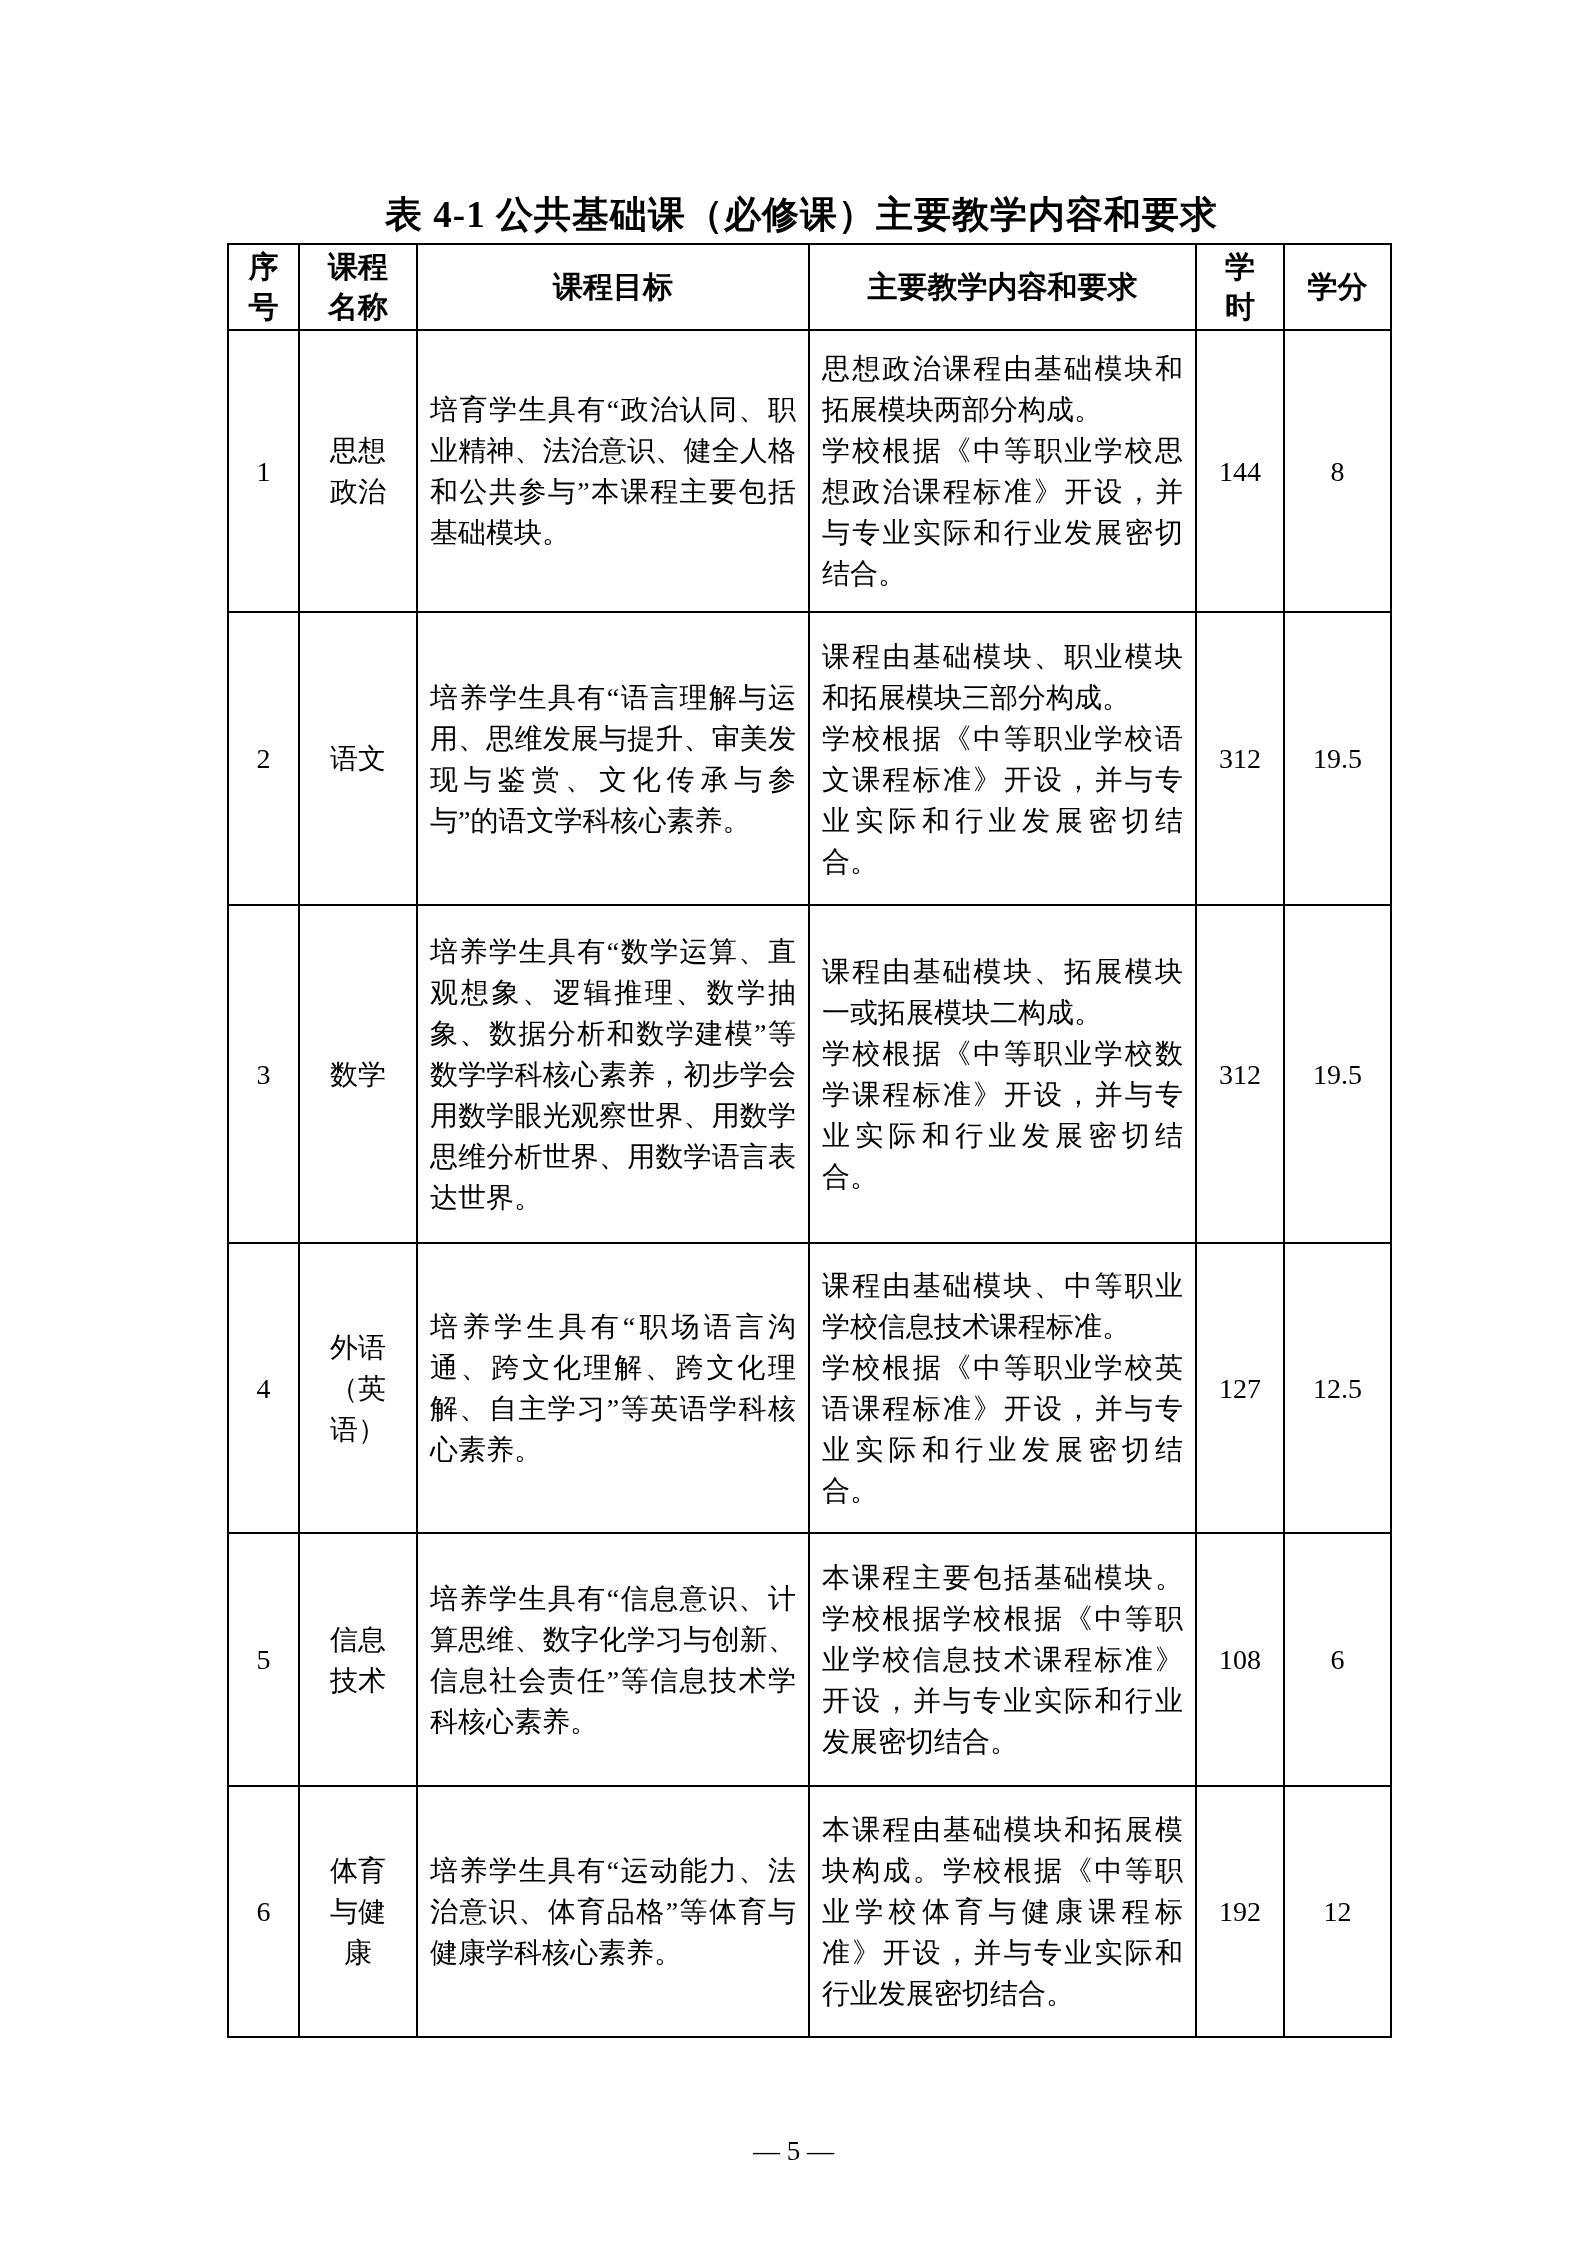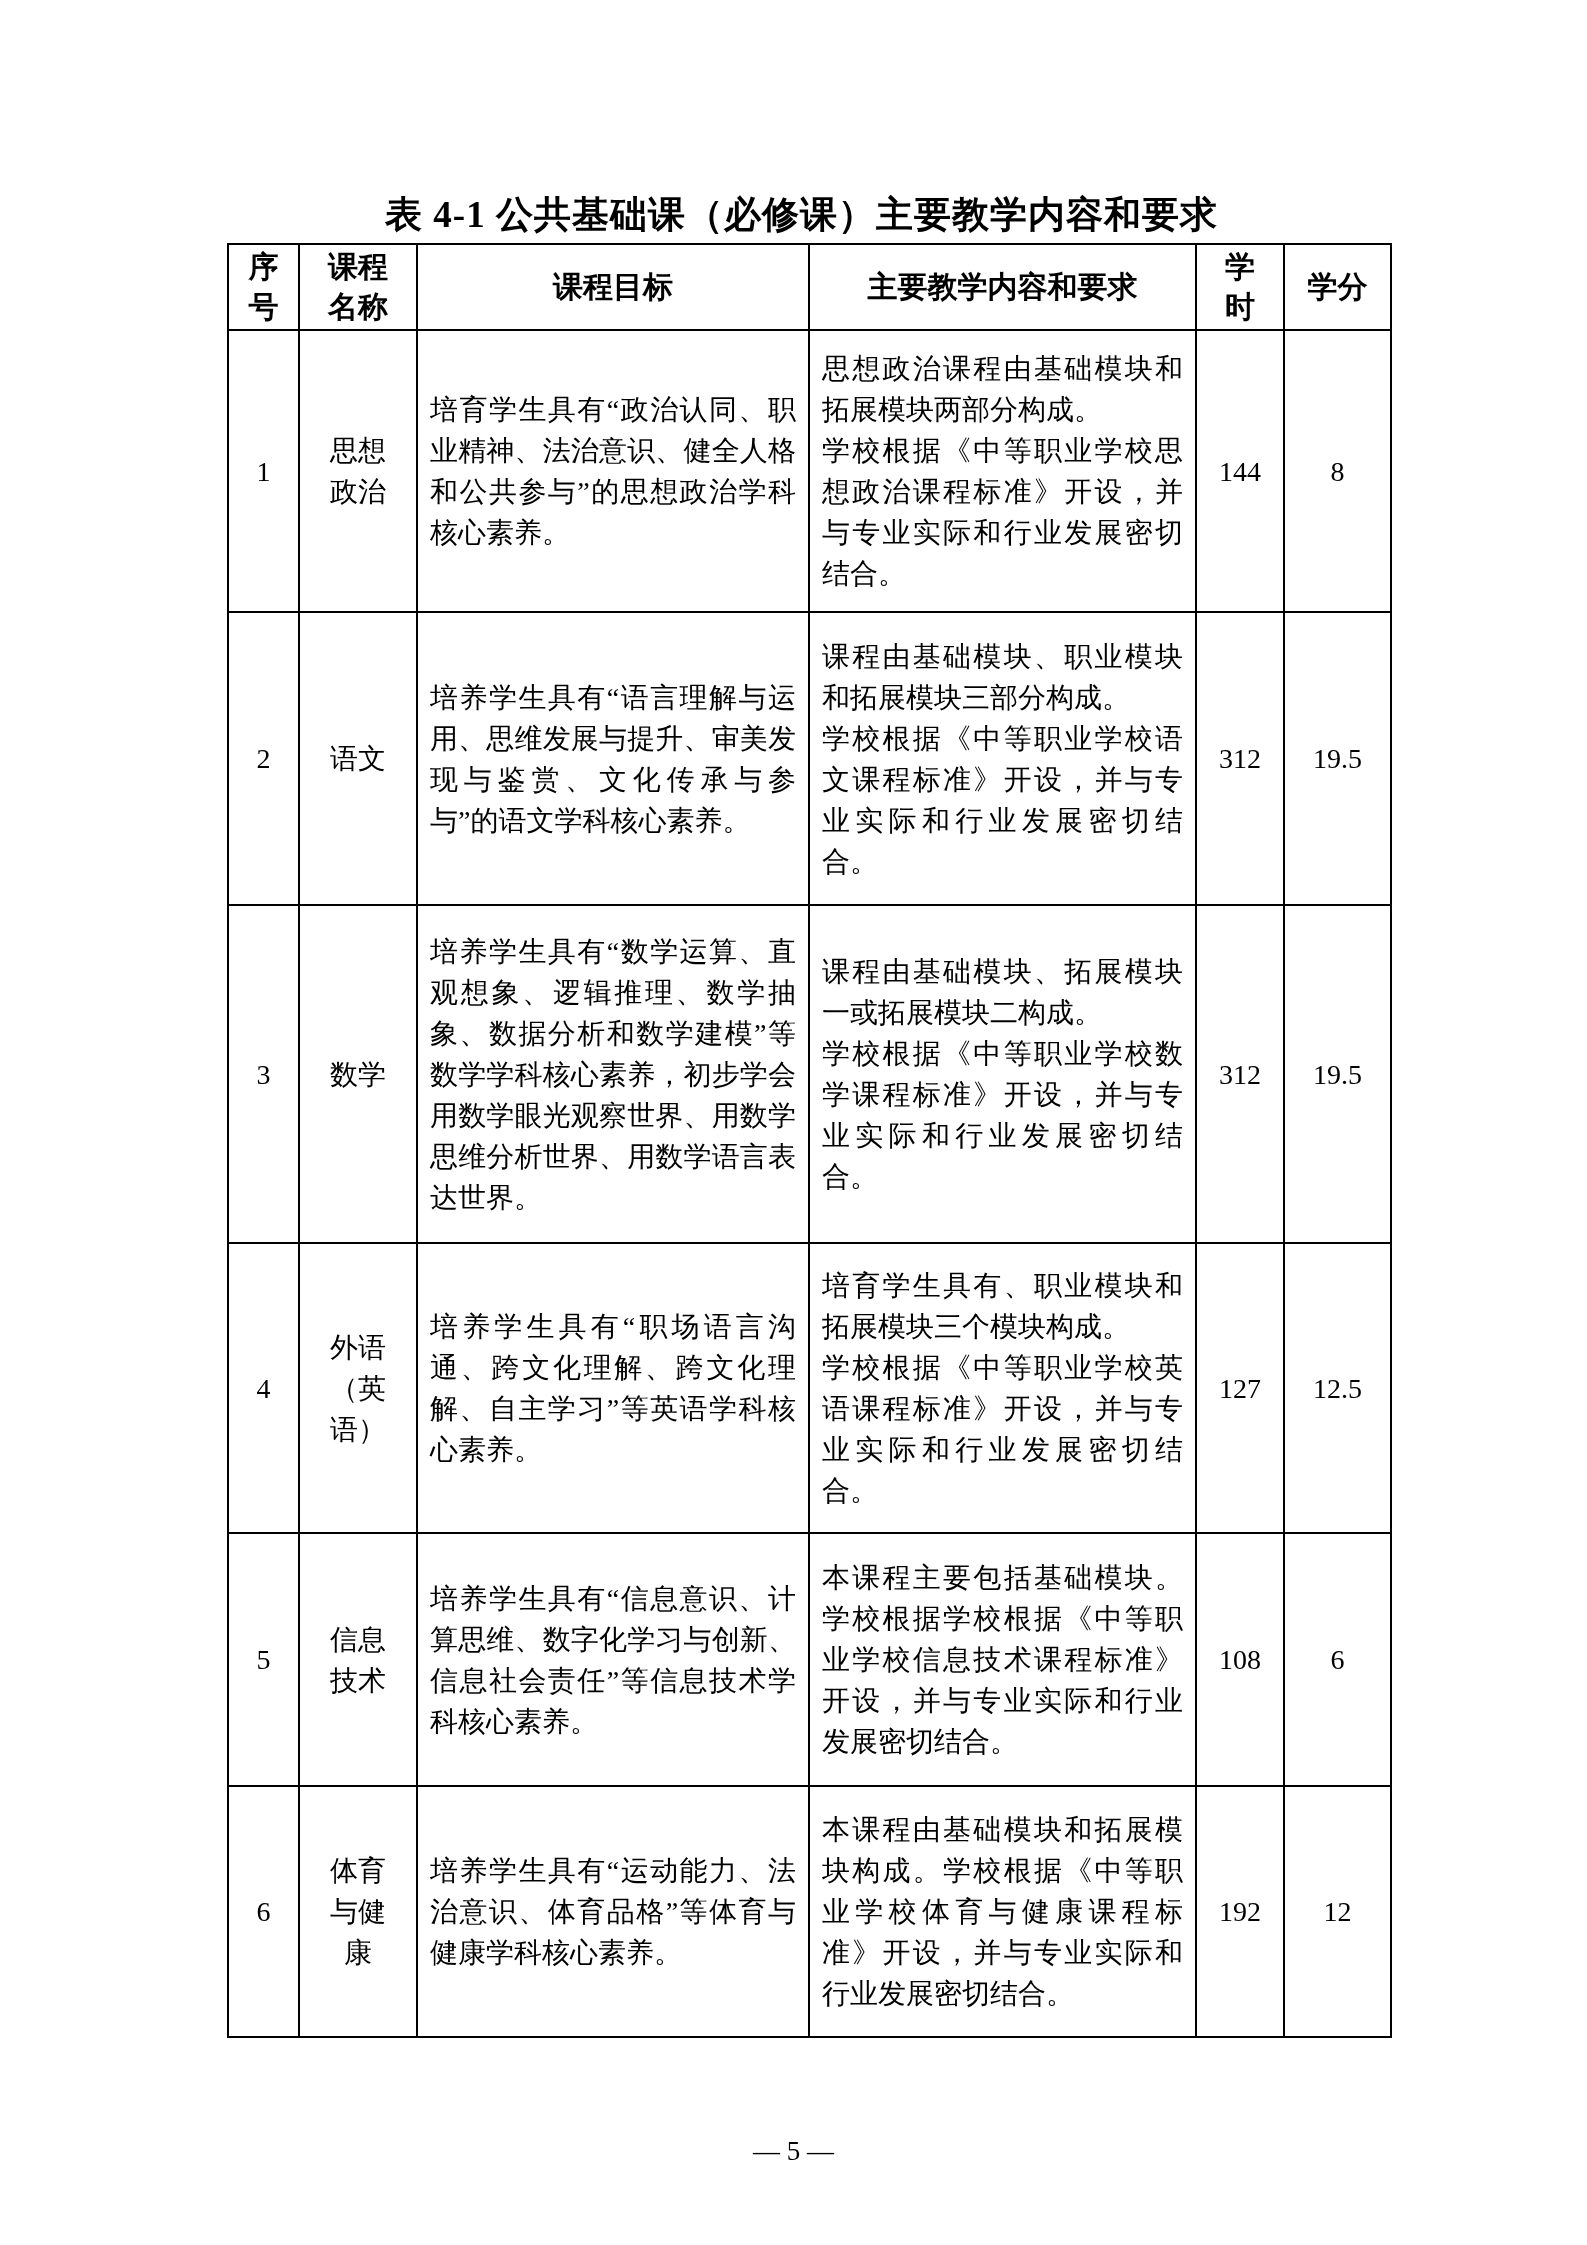--- a/index.html
+++ b/index.html
@@ -95,21 +95,21 @@
       <th>课程目标</th>
       <th>主要教学内容和要求</th>
       <th>学
 时</th>
       <th>学分</th>
     </tr>
     <tr style="height:282px">
       <td class="c-index">1</td>
       <td class="c-name">思想
 政治</td>
-      <td class="c-objective">培育学生具有“政治认同、职业精神、法治意识、健全人格和公共参与”的思想政治学科核心素养。</td>
+      <td class="c-objective">培育学生具有“政治认同、职业精神、法治意识、健全人格和公共参与”本课程主要包括基础模块。</td>
       <td class="c-content">思想政治课程由基础模块和拓展模块两部分构成。
 学校根据《中等职业学校思想政治课程标准》开设，并与专业实际和行业发展密切结合。</td>
       <td class="c-hours">144</td>
       <td class="c-credits">8</td>
     </tr>
     <tr style="height:293px">
       <td class="c-index">2</td>
       <td class="c-name">语文</td>
       <td class="c-objective">培养学生具有“语言理解与运用、思维发展与提升、审美发现与鉴赏、文化传承与参与”的语文学科核心素养。</td>
       <td class="c-content">课程由基础模块、职业模块和拓展模块三部分构成。
@@ -125,21 +125,21 @@
 学校根据《中等职业学校数学课程标准》开设，并与专业实际和行业发展密切结合。</td>
       <td class="c-hours">312</td>
       <td class="c-credits">19.5</td>
     </tr>
     <tr style="height:290px">
       <td class="c-index">4</td>
       <td class="c-name">外语
 （英
 语）</td>
       <td class="c-objective">培养学生具有“职场语言沟通、跨文化理解、跨文化理解、自主学习”等英语学科核心素养。</td>
-      <td class="c-content">培育学生具有、职业模块和拓展模块三个模块构成。
+      <td class="c-content">课程由基础模块、中等职业学校信息技术课程标准。
 学校根据《中等职业学校英语课程标准》开设，并与专业实际和行业发展密切结合。</td>
       <td class="c-hours">127</td>
       <td class="c-credits">12.5</td>
     </tr>
     <tr style="height:253px">
       <td class="c-index">5</td>
       <td class="c-name">信息
 技术</td>
       <td class="c-objective">培养学生具有“信息意识、计算思维、数字化学习与创新、信息社会责任”等信息技术学科核心素养。</td>
       <td class="c-content">本课程主要包括基础模块。学校根据学校根据《中等职业学校信息技术课程标准》开设，并与专业实际和行业发展密切结合。</td>

